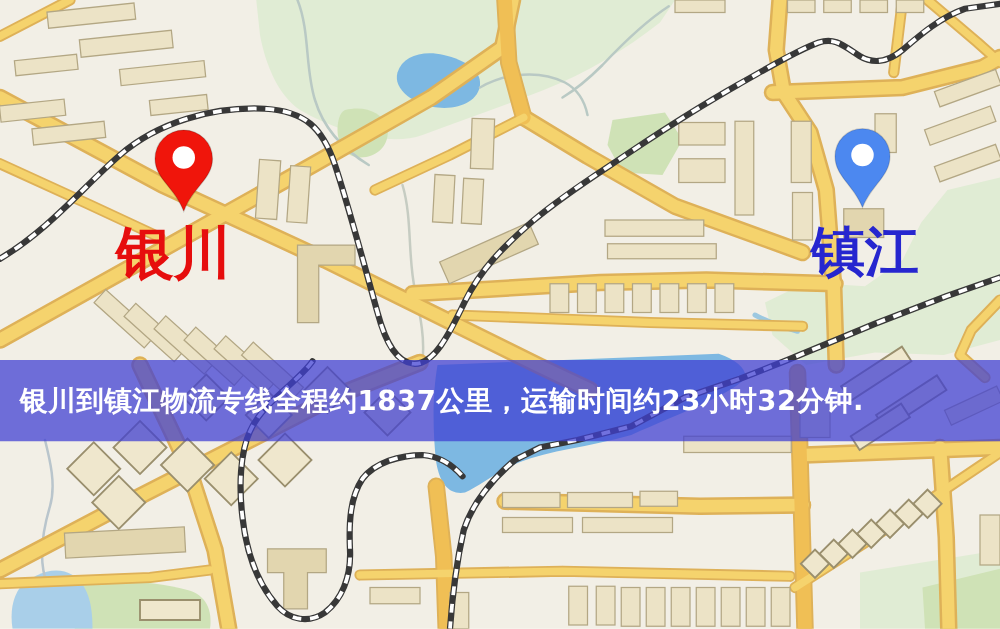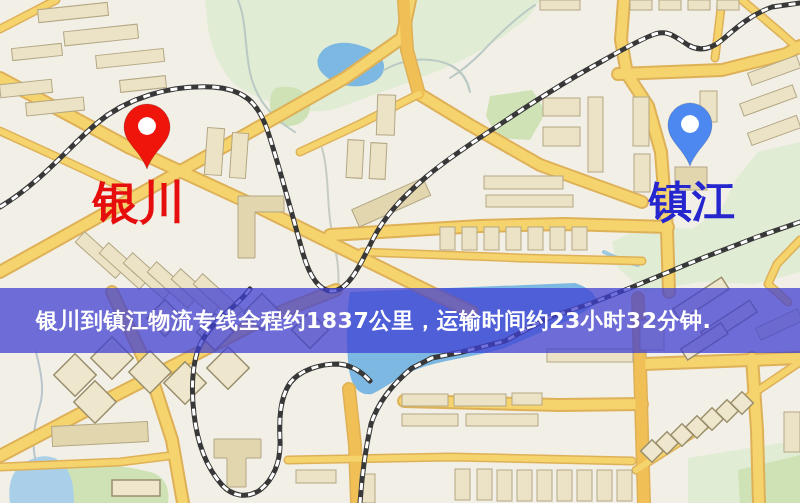--- a/index.html
+++ b/index.html
@@ -23,21 +23,21 @@
   .bld{fill:var(--building-fill,#ece3c6);stroke:var(--building-stroke,#b3a784);stroke-width:1;}
   .bld-t{fill:var(--building-tan,#e2d6af);stroke:var(--building-stroke,#b3a784);stroke-width:1;}
   .bld-o{fill:#efe7cd;stroke:#9a8f6d;stroke-width:1.5;}
   .pin-red{fill:var(--yinchuan-pin,#f0150b);stroke:rgba(0,0,0,.18);stroke-width:1;}
   .pin-blue{fill:var(--zhenjiang-pin,#4c88f0);stroke:rgba(0,0,0,.15);stroke-width:1;}
   .city-label{position:absolute;transform:translate(-50%,-50%);font-weight:bold;white-space:nowrap;z-index:4;}
   .label-yc{left:139px;top:203px;font-size:46px;color:var(--yinchuan-label,#e60d0d);}
   .label-zj{left:692px;top:202px;font-size:43px;color:var(--zhenjiang-label,#2626cf);}
   .banner{position:absolute;left:0;top:288px;width:800px;height:65px;
           background:var(--banner-bg,rgba(64,64,210,.74));display:flex;align-items:center;z-index:3;}
-  .banner p{margin:0 0 0 36px;font-size:22px;font-weight:600;letter-spacing:.5px;
+  .banner p{margin:0 0 0 16px;font-size:22px;font-weight:600;letter-spacing:.5px;
             color:var(--banner-text,#fff);white-space:nowrap;}
 </style>
 </head>
 <body>
 
 <div class="screen">
 
   <svg width="800" height="503" viewBox="0 0 800 503">
     <defs>
 

